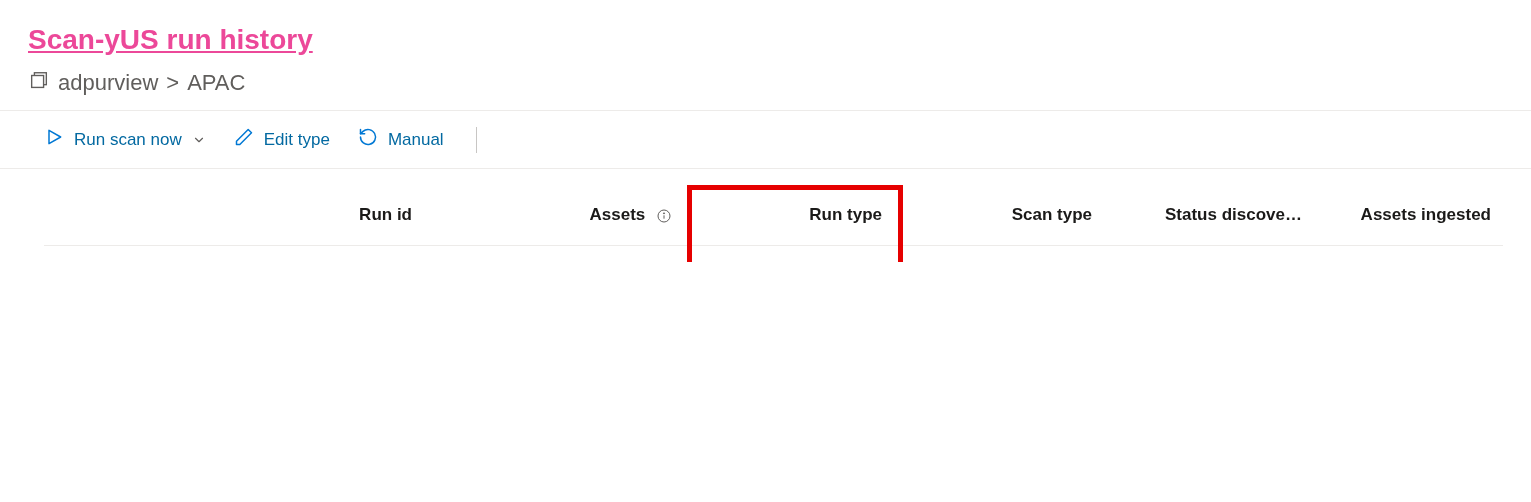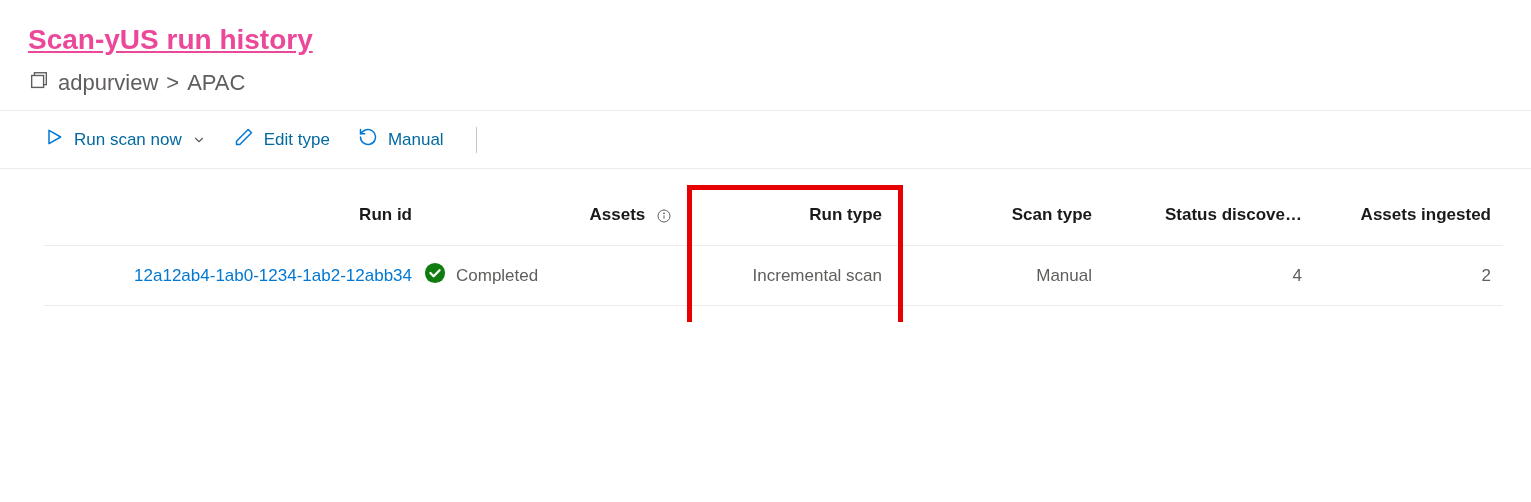--- a/index.html
+++ b/index.html
@@ -226,33 +226,17 @@
             </svg>
           </span>
         </th>
         <th>Run type</th>
         <th>Scan type</th>
         <th>Status discove…</th>
         <th>Assets ingested</th>
       </tr>
     </thead>
     <tbody id="tbody">
-    <tr>
-            <td><a class="run-link">12a12ab4-1ab0-1234-1ab2-12abb34</a></td>
-            <td>
-              <div class="status-cell">
-                <span class="status-icon"><svg viewBox="0 0 24 24">
-                    <circle cx="12" cy="12" r="11" fill="#107c10"></circle>
-                    <polyline points="7 12 10.5 15.5 17 9" fill="none" stroke="#fff" stroke-width="2.5" stroke-linecap="round" stroke-linejoin="round"></polyline>
-                  </svg></span>
-                <span>Completed</span>
-              </div>
-            </td>
-            <td>Incremental scan</td>
-            <td>Manual</td>
-            <td>4</td>
-            <td>2</td>
-          </tr>
         </tbody>
   </table>
   <div class="highlight"></div>
   </div>
 </div>
 
 </body></html>

